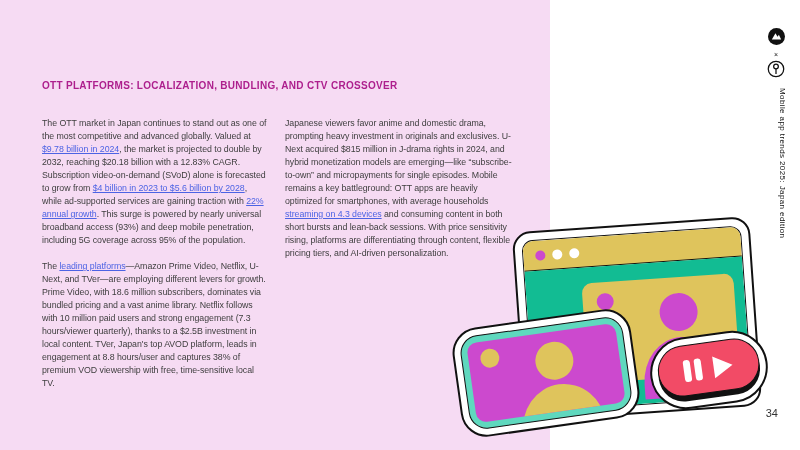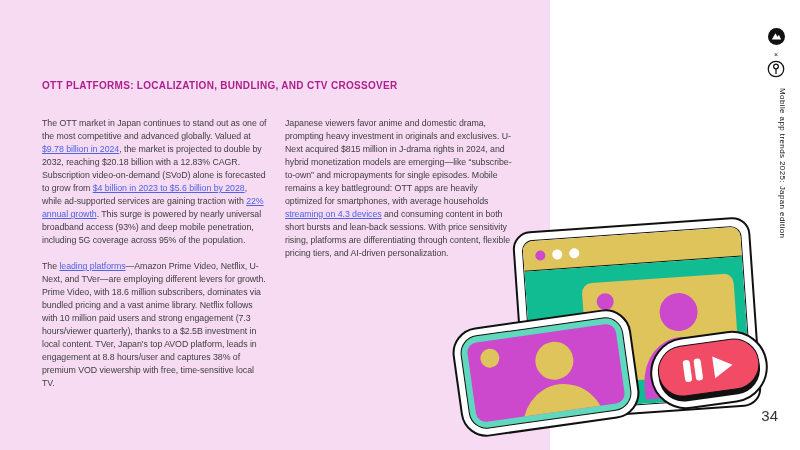--- a/index.html
+++ b/index.html
@@ -26,21 +26,21 @@
   .text-col a.link { color:#4c63e4; text-decoration:underline; cursor:pointer; }
 
   
   .brand-lockup { position:absolute; right:12px; top:28px; width:24px; text-align:center; }
   .brand-lockup .x-sep { display:block; font-size:7px; color:#111; margin:2px 0; }
   .edition-label {
     position:absolute; right:13px; top:88px;
     writing-mode:vertical-rl; font-size:8px; letter-spacing:0.4px; color:#111;
     white-space:nowrap;
   }
-  .page-number { position:absolute; right:22px; top:407px; font-size:15px; color:#333; }
+  .page-number { position:absolute; right:22px; top:407px; font-size:11px; color:#333; }
 
   
   .sticker { position:absolute; background:#fff; border:2px solid #111; }
 
   .browser-sticker { left:518px; top:224px; width:238px; height:190px; border-radius:18px; padding:7px; transform:rotate(-4deg); z-index:1; }
   .browser-win { width:100%; height:100%; border:1.5px solid #111; border-radius:11px; overflow:hidden; display:flex; flex-direction:column; }
   .browser-header { height:30px; background:#dfc45c; border-bottom:1.5px solid #111; display:flex; align-items:center; padding-left:12px; gap:7px; }
   .hdr-dot { width:10px; height:10px; border-radius:50%; }
   .hdr-dot.d1 { background:#cc49ce; } .hdr-dot.d2, .hdr-dot.d3 { background:#fff; }
   .browser-body { flex:1; background:#12bc93; position:relative; overflow:hidden; }

